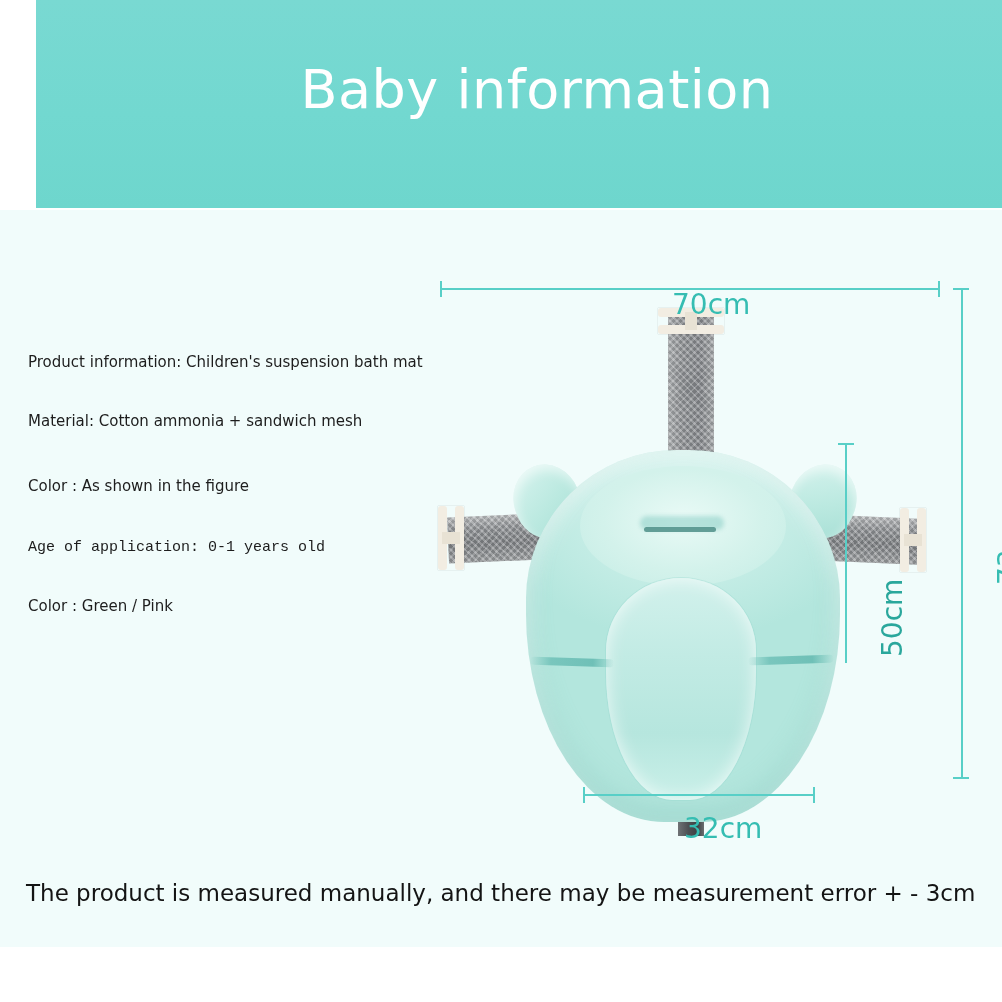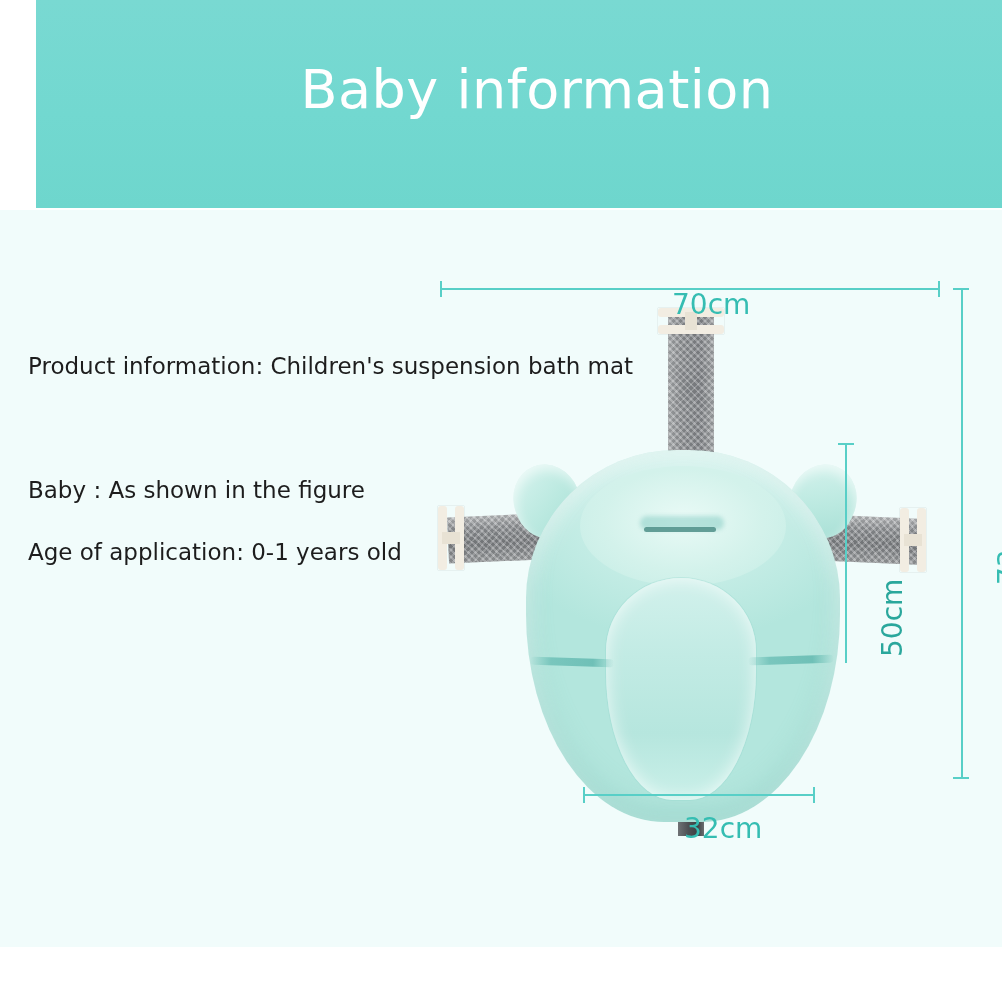--- a/index.html
+++ b/index.html
@@ -52,28 +52,28 @@
     width: 1002px;
     height: 55px;
     background: #ffffff;
   }
 
   
   .spec-line {
     position: absolute;
     left: 28px;
     color: #1d1d1d;
-    font-size: 23px;
+    font-size: 15px;
     font-family: "DejaVu Sans", sans-serif;
     white-space: nowrap;
   }
   #spec-0 { top: 353px; }
   #spec-1 { top: 412px; }
   #spec-2 { top: 477px; }
-  #spec-3 { top: 539px; }
+  #spec-3 { top: 539px; font-family: Liberation Mono, monospace; }
   #spec-4 { top: 597px; }
 
   
   #disclaimer {
     position: absolute;
     left: 26px;
     top: 880px;
     color: #141414;
     font-size: 23px;
     font-family: "DejaVu Sans", sans-serif;
@@ -279,22 +279,24 @@
 <div id="page">
 
   <div id="header-band">
     <div id="header-title">Baby information</div>
   </div>
 
   <div id="body-panel"></div>
   <div id="bottom-white"></div>
 
   <div class="spec-line" id="spec-0">Product information: Children's suspension bath mat</div>
-  <div class="spec-line" id="spec-2">Baby : As shown in the figure</div>
+  <div class="spec-line" id="spec-1">Material: Cotton ammonia + sandwich mesh</div>
+  <div class="spec-line" id="spec-2">Color : As shown in the figure</div>
   <div class="spec-line" id="spec-3">Age of application: 0-1 years old</div>
+  <div class="spec-line" id="spec-4">Color  : Green / Pink</div>
 
   <div id="product">
 
     <div class="strap" id="strap-top">
       <div class="strap-mesh"></div>
     </div>
     <div class="strap" id="strap-left">
       <div class="strap-mesh"></div>
     </div>
     <div class="strap" id="strap-right">
@@ -343,14 +345,15 @@
 
   <div class="dim-line-v" id="dim50-line"></div>
   <div class="tick-h" id="dim50-tick-t"></div>
   <div class="dim-label dim-label-rot" id="dim50-label">50cm</div>
 
   <div class="dim-line-h" id="dim32-line"></div>
   <div class="tick-v" id="dim32-tick-l"></div>
   <div class="tick-v" id="dim32-tick-r"></div>
   <div class="dim-label" id="dim32-label">32cm</div>
 
+  <div id="disclaimer">The product is measured manually, and there may be measurement error + - 3cm</div>
 
 </div>
 
 </body></html>

